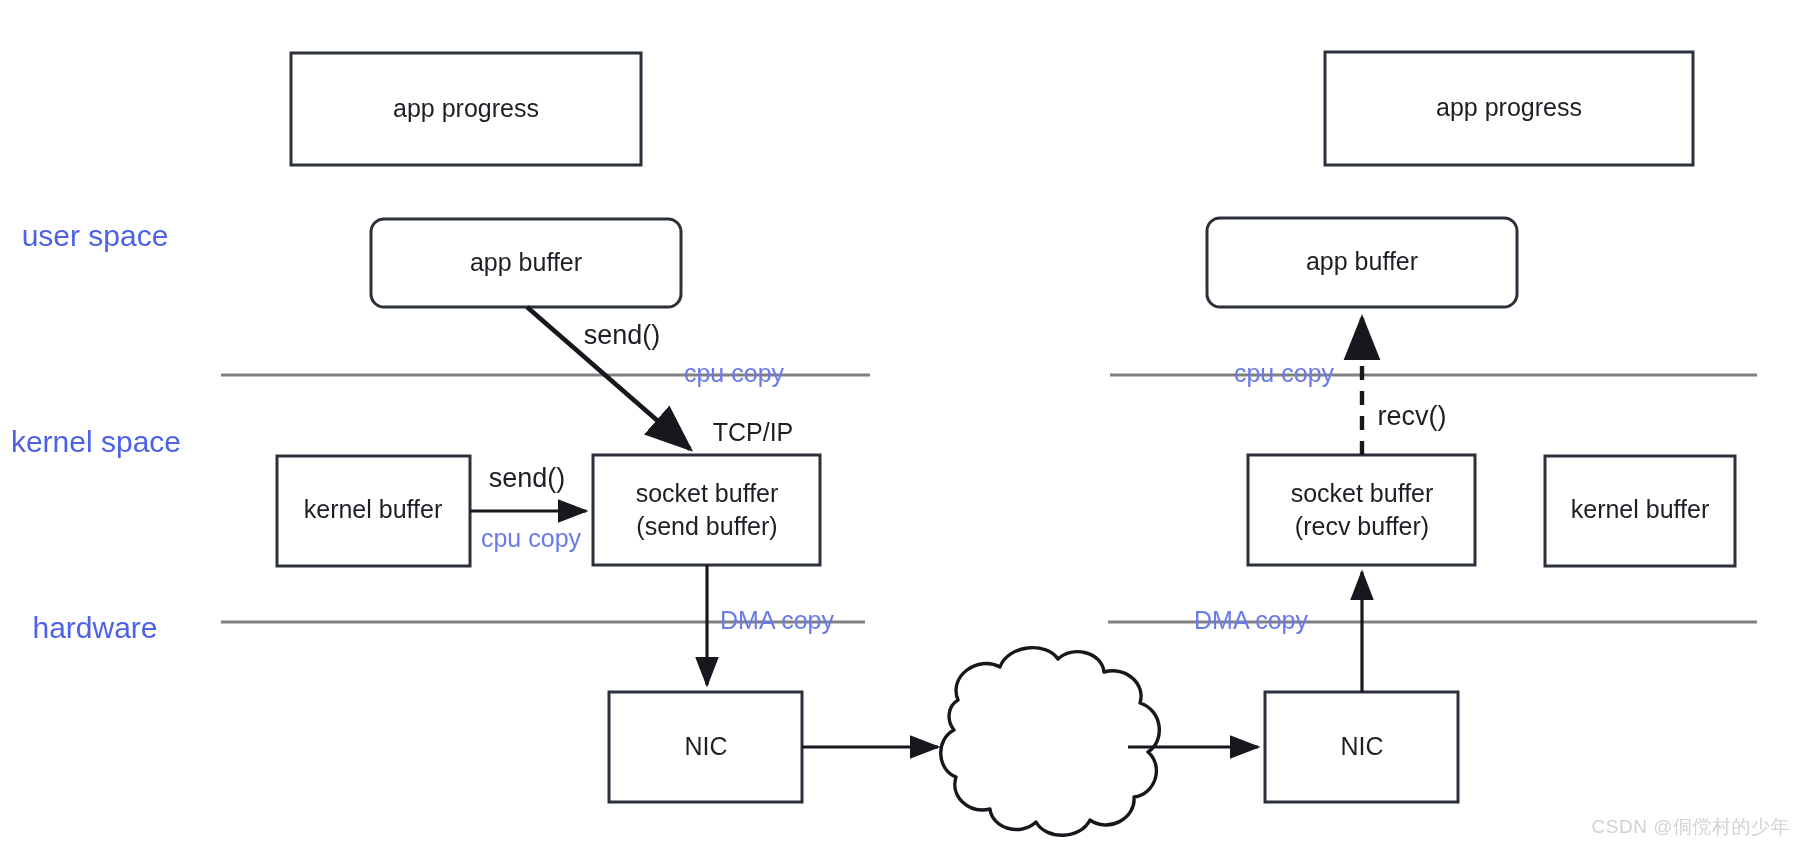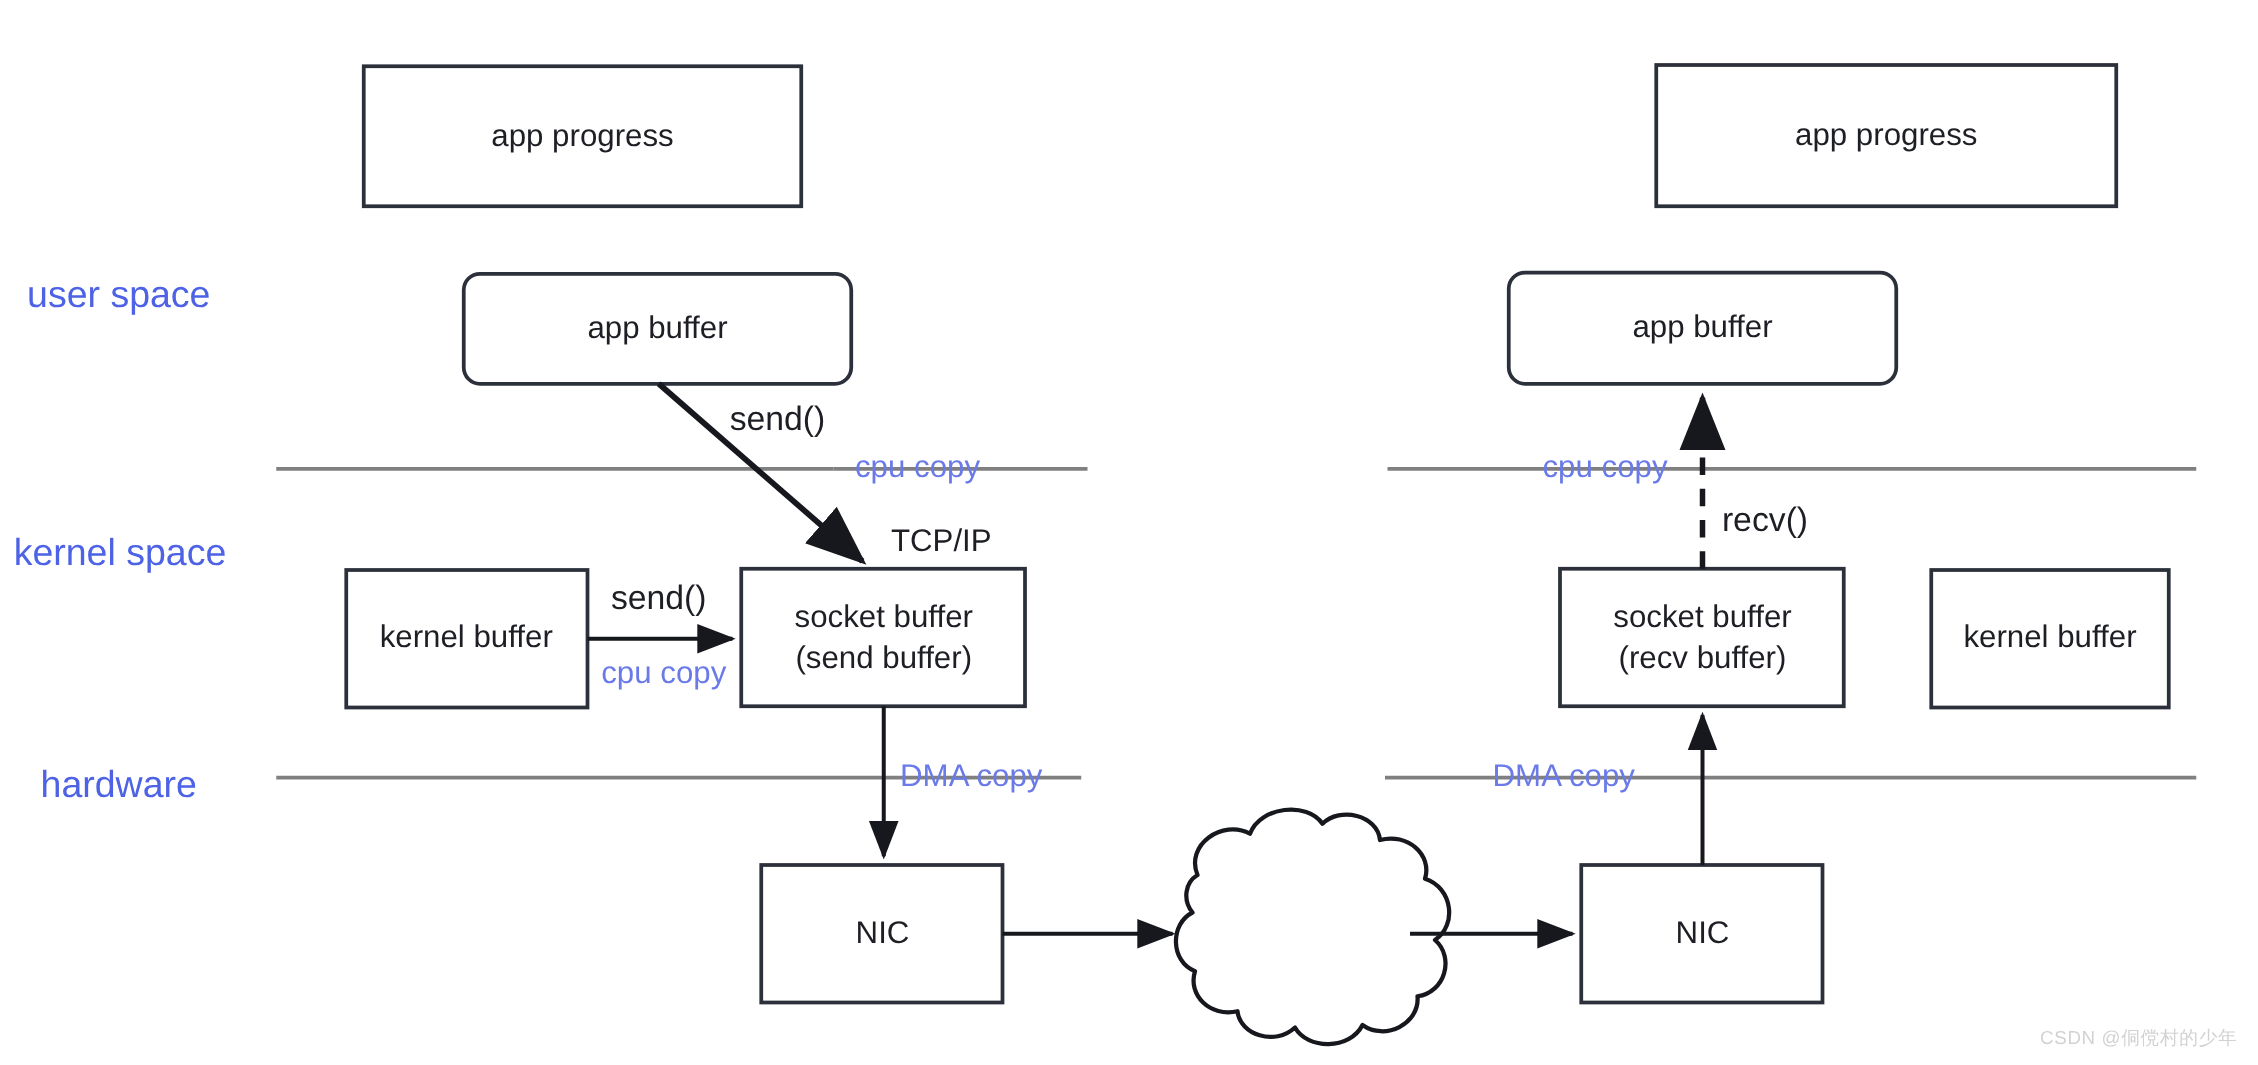--- a/index.html
+++ b/index.html
@@ -87,21 +87,21 @@
     fill: #ffffff;
     stroke: #16181d;
     stroke-width: 3.4;
     stroke-linejoin: round;
   }
   .watermark {
     position: absolute;
     right: 16px;
     bottom: 12px;
     font-family: "Liberation Sans", sans-serif;
-    font-size: 15px;
+    font-size: 19px;
     color: #d2d2d2;
     letter-spacing: 0.5px;
     white-space: nowrap;
     text-align: right;
   }
 </style>
 </head>
 <body>
 
 <div id="diagram-root">

